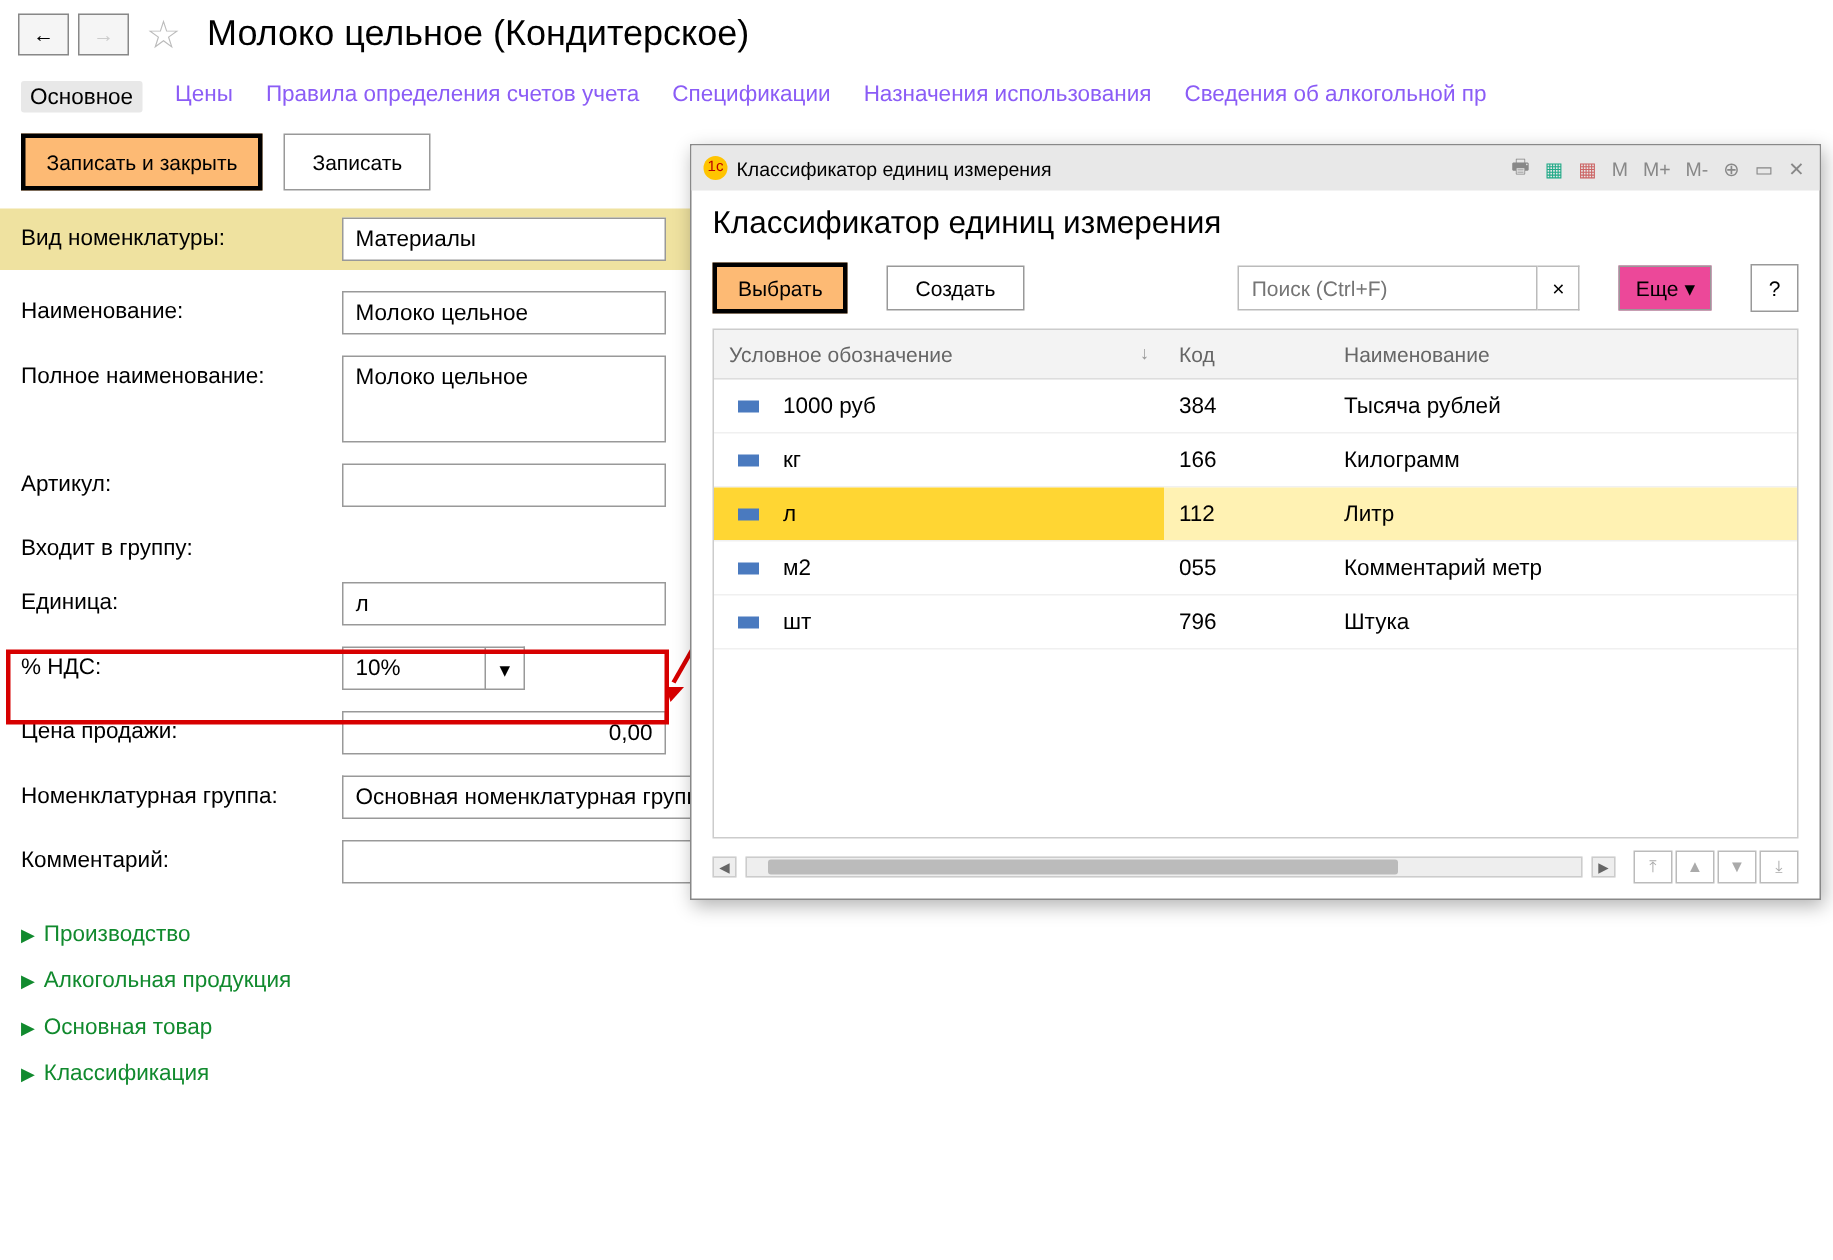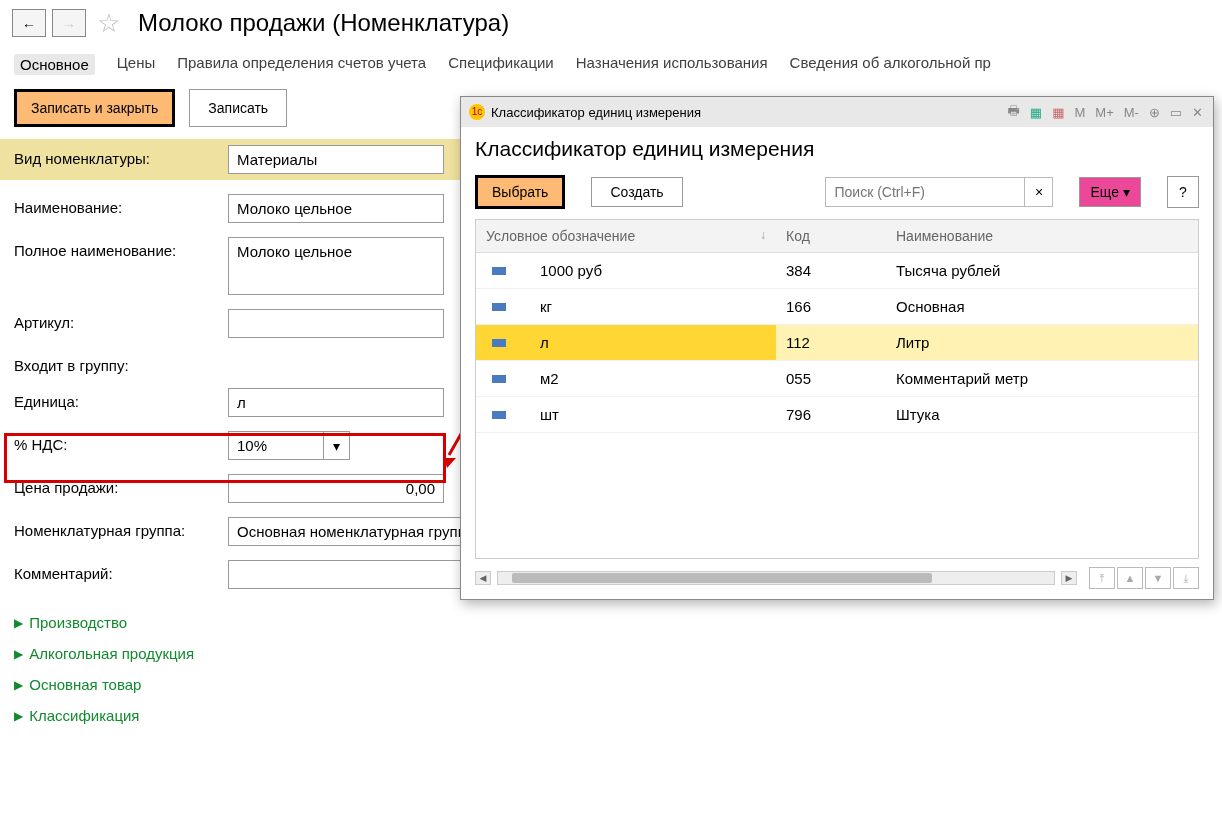--- a/index.html
+++ b/index.html
@@ -4,21 +4,21 @@
   <style>
     * { box-sizing: border-box; margin: 0; padding: 0; font-family: Arial, sans-serif; }
     body { background: #fff; font-size: 14px; color: #000; position: relative; width: 1222px; height: 840px; overflow: hidden; }
 
     .topbar { display: flex; align-items: center; gap: 6px; padding: 6px 12px; }
     .nav-btn { width: 34px; height: 28px; border: 1px solid #888; background: #f5f5f5; display: flex; align-items: center; justify-content: center; cursor: pointer; }
     .star { width: 34px; height: 34px; display: flex; align-items: center; justify-content: center; color: #bbb; font-size: 26px; }
     .page-title { font-size: 24px; margin-left: 6px; }
 
     .tabs { display: flex; gap: 22px; padding: 8px 14px 10px; font-size: 15px; }
-    .tabs .tab { color: #404040; cursor: pointer; }
+    .tabs .tab { color: #8b5cf6; cursor: pointer; }
     .tabs .tab.active { color: #000; background: #e8e8e8; padding: 2px 6px; border-radius: 2px; }
 
     .toolbar { display: flex; gap: 14px; padding: 4px 14px 12px; }
     .btn-primary { background: #fdba74; border: 3px solid #000000; padding: 8px 14px; font-weight: normal; cursor: pointer; font-size: 14px; }
     .btn-secondary { background: #fff; border: 1px solid #999; padding: 8px 18px; cursor: pointer; font-size: 14px; }
 
     .form { padding: 0 14px; }
     .form-row { display: flex; align-items: flex-start; margin-bottom: 14px; }
     .form-row.highlight { background: #efe2a0; padding: 6px 0; margin-left: -14px; padding-left: 14px; }
     .form-label { width: 214px; padding-top: 5px; font-size: 15px; }
@@ -59,40 +59,40 @@
     .th { padding: 8px 10px; font-size: 14px; }
     .th1 { width: 300px; display: flex; justify-content: space-between; }
     .th2 { width: 110px; }
     .th3 { flex: 1; }
     .sort { color: #999; font-size: 12px; }
     .tbody { flex: 1; }
     .tr { display: flex; border-bottom: 1px solid #f0f0f0; align-items: center; }
     .tr.sel .td1 { background: #ffd633; }
     .tr.sel .td2, .tr.sel .td3 { background: #fff2b3; }
     .td { padding: 9px 10px; font-size: 15px; }
-    .td1 { width: 300px; display: flex; align-items: center; gap: 34px; }
+    .td1 { width: 300px; display: flex; align-items: center; gap: 16px; }
     .td2 { width: 110px; }
     .td3 { flex: 1; }
     .row-ico { width: 14px; height: 8px; background: #4a7abf; display: inline-block; margin-left: 6px; }
 
     .modal-footer { padding: 8px 14px 10px; display: flex; align-items: center; gap: 6px; }
     .scrollbar { flex: 1; height: 14px; background: #eee; position: relative; border: 1px solid #ccc; }
     .scrollbar .thumb { position: absolute; left: 14px; top: 1px; width: 420px; height: 10px; background: #bbb; border-radius: 2px; }
     .sb-btn { width: 16px; height: 14px; background: #eee; border: 1px solid #ccc; font-size: 9px; display: flex; align-items: center; justify-content: center; cursor: pointer; color: #666; }
     .nav-group { display: flex; gap: 2px; margin-left: 6px; }
     .nav-group .nb { width: 26px; height: 22px; border: 1px solid #bbb; background: #fff; display: flex; align-items: center; justify-content: center; cursor: pointer; color: #aaa; font-size: 11px; }
   </style>
 </head>
 <body>
 
 <div class="topbar">
   <div class="nav-btn">←</div>
   <div class="nav-btn" style="color:#ccc">→</div>
   <div class="star">☆</div>
-  <div class="page-title">Молоко продажи (Номенклатура)</div>
+  <div class="page-title">Молоко цельное (Кондитерское)</div>
 </div>
 
 <div class="tabs">
   <span class="tab active">Основное</span>
   <span class="tab">Цены</span>
   <span class="tab">Правила определения счетов учета</span>
   <span class="tab">Спецификации</span>
   <span class="tab">Назначения использования</span>
   <span class="tab">Сведения об алкогольной пр</span>
 </div>
@@ -224,21 +224,21 @@
           </div>
           <div class="td td2">384</div>
           <div class="td td3">Тысяча рублей</div>
         </div>
         <div class="tr">
           <div class="td td1">
             <span class="row-ico"></span>
             <span>кг</span>
           </div>
           <div class="td td2">166</div>
-          <div class="td td3">Основная</div>
+          <div class="td td3">Килограмм</div>
         </div>
         <div class="tr sel">
           <div class="td td1">
             <span class="row-ico"></span>
             <span>л</span>
           </div>
           <div class="td td2">112</div>
           <div class="td td3">Литр</div>
         </div>
         <div class="tr">

